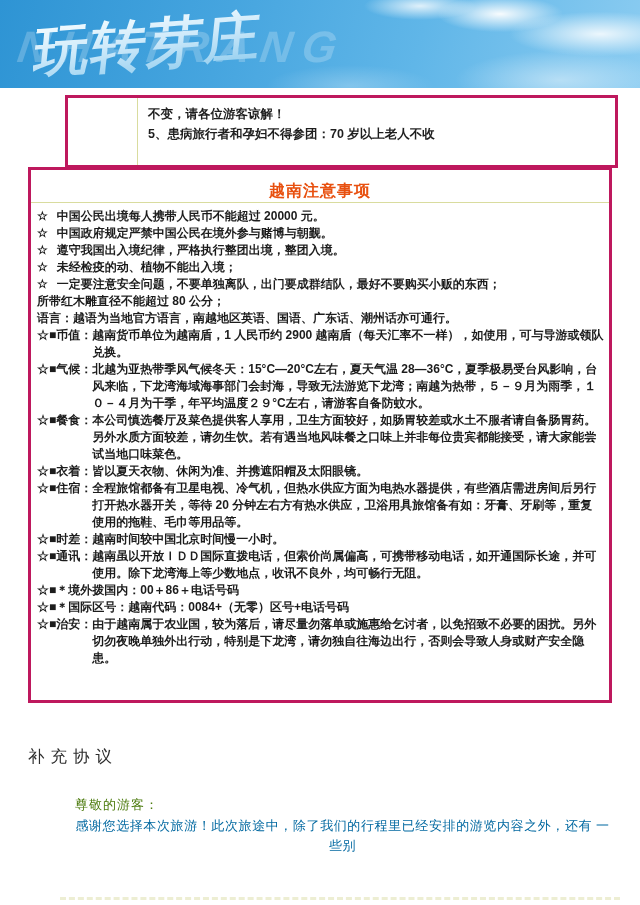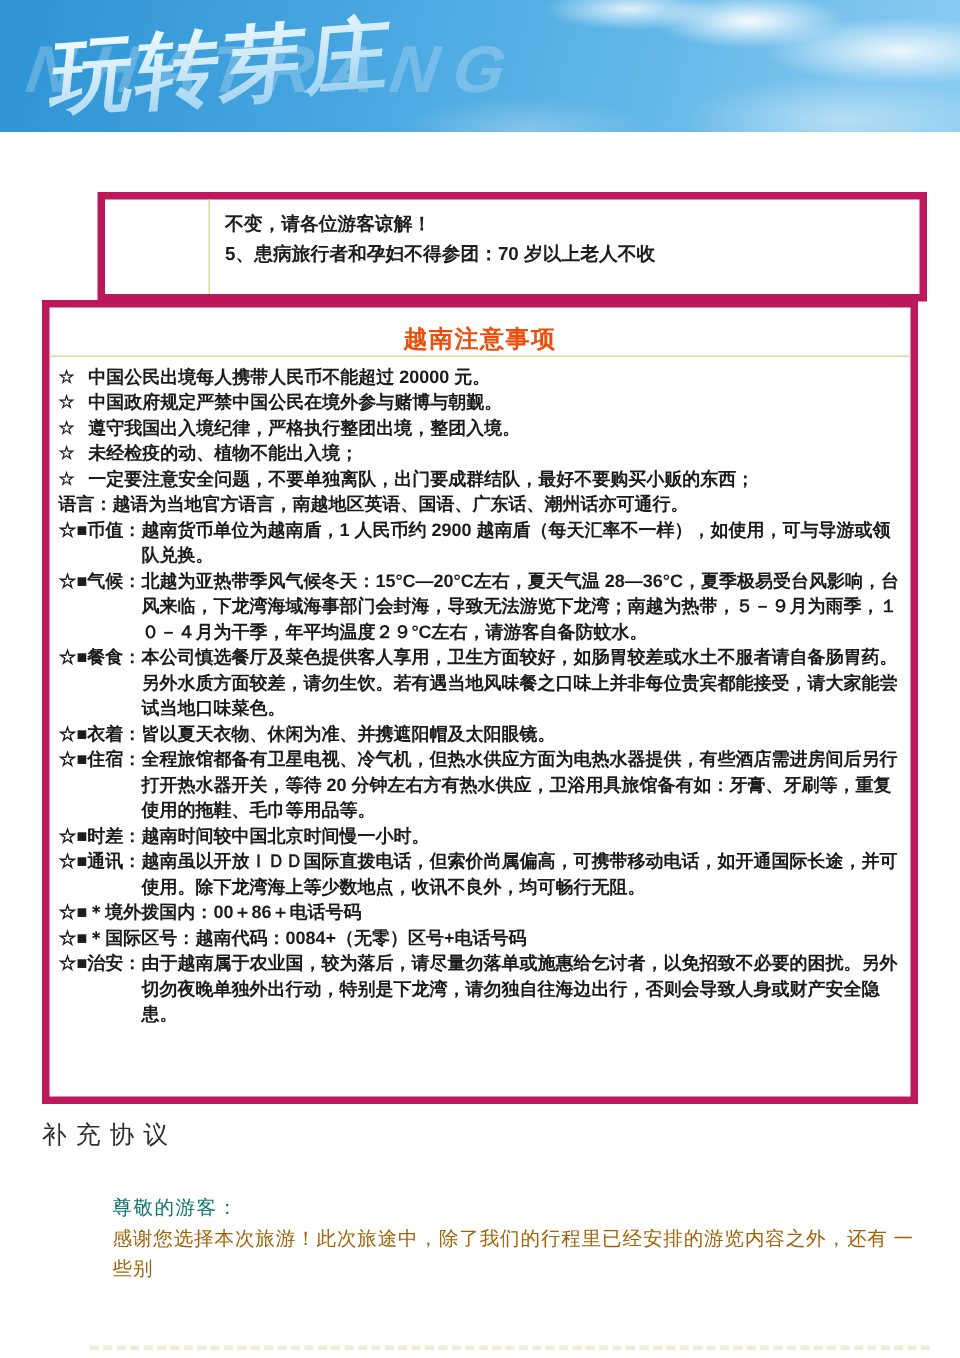--- a/index.html
+++ b/index.html
@@ -26,21 +26,21 @@
     white-space:nowrap;
   }
   .brand{
     position:absolute;left:34px;top:8px;
     font-weight:bold;font-size:55px;letter-spacing:2px;white-space:nowrap;
     transform:rotate(-4deg) skewX(-10deg);
     background:linear-gradient(175deg,#f4fcff 10%,#cfeafa 45%,#8fccee 90%);
     -webkit-background-clip:text;background-clip:text;color:transparent;
   }
   
-  .tbl-border{border:5px solid #be185d;box-sizing:border-box;margin-top:33px;}
+  .tbl-border{border:3px solid #be185d;box-sizing:border-box;}
   #prev-table{
     position:absolute;left:65px;top:95px;width:553px;height:73px;
     display:flex;
   }
   #prev-left{width:70px;border-right:1px solid #d9dc9e;box-sizing:border-box;}
   #prev-right{flex:1;padding:6px 10px 0 10px;
     font-size:12.5px;line-height:20px;font-weight:bold;color:#1e1e1e;}
   #notice-table{
     position:absolute;left:28px;top:167px;width:584px;height:536px;
     display:flex;flex-direction:column;overflow:hidden;
@@ -61,27 +61,27 @@
   .item-head.gap{margin-right:9px;}
   .item-body{flex:1;}
   
   #supp-title{
     position:absolute;left:28px;top:746px;width:584px;
     font-family:"Liberation Serif",serif;font-size:16.5px;color:#2d2d2d;
     letter-spacing:6px;
   }
   #supp-salutation{
     position:absolute;left:75px;top:796px;
-    font-family:"Liberation Serif",serif;font-size:13px;color:#0f766e;
+    font-family:"Liberation Serif",serif;font-size:13px;color:#4d7c0f;
     letter-spacing:1px;
   }
   #supp-body{
     position:absolute;left:75px;top:816px;width:535px;
-    font-family:"Liberation Serif",serif;font-size:13px;color:#a16207;
-    letter-spacing:0.6px;line-height:20px;
+    font-family:"Liberation Serif",serif;font-size:13px;color:#0369a1;
+    letter-spacing:0.6px;line-height:20px;text-align:center;
   }
   #bottom-divider{
     position:absolute;left:60px;top:897px;width:560px;height:0;
     border-top:3px dashed rgba(214,217,158,0.45);
   }
 </style>
 </head>
 <body>
 
 <div id="page">
@@ -122,20 +122,24 @@
   <div class="item">
     <span class="item-head gap">☆</span>
     <span class="item-body">未经检疫的动、植物不能出入境；</span>
   </div>
 
   <div class="item">
     <span class="item-head gap">☆</span>
     <span class="item-body">一定要注意安全问题，不要单独离队，出门要成群结队，最好不要购买小贩的东西；</span>
   </div>
 
+  <div class="item">
+    <span class="item-head"></span>
+    <span class="item-body">所带红木雕直径不能超过 80 公分；</span>
+  </div>
 
   <div class="item">
     <span class="item-head">语言：</span>
     <span class="item-body">越语为当地官方语言，南越地区英语、国语、广东话、潮州话亦可通行。</span>
   </div>
 
   <div class="item">
     <span class="item-head">☆■币值：</span>
     <span class="item-body">越南货币单位为越南盾，1 人民币约 2900 越南盾（每天汇率不一样），如使用，可与导游或领队兑换。</span>
   </div>

